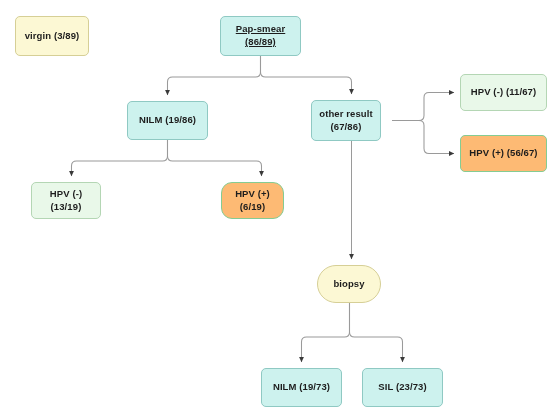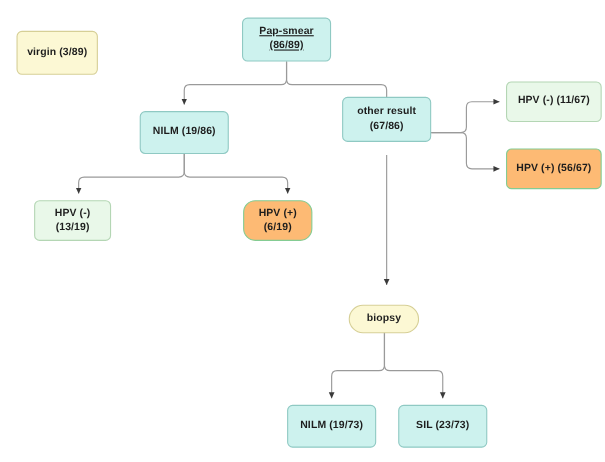--- a/index.html
+++ b/index.html
@@ -46,21 +46,20 @@
     white-space: pre-line;
     padding: 2px 4px;
   }
   .node.cyan {
     background: #cdf2ee;
     border-color: #8fc9c3;
   }
   .node.yellow {
     background: #fcf8d4;
     border-color: #d6cf96;
-    margin-top: 12px;
   }
   .node.green-light {
     background: #e9f8e9;
     border-color: #b4d6b4;
   }
   .node.green {
     background: #fdba74;
     border-color: #84cc93;
   }
   .node.stadium {
@@ -97,23 +96,23 @@
       <path d="M349.5,299 L349.5,332 Q349.5,337 344.5,337 L306.5,337 Q301.5,337 301.5,342 L301.5,362" marker-end="url(#arrow)"></path>
 
       <path d="M349.5,299 L349.5,332 Q349.5,337 354.5,337 L397.5,337 Q402.5,337 402.5,342 L402.5,362" marker-end="url(#arrow)"></path>
     </g>
   </svg>
 
   <div class="node yellow" style="left:15px;  top:16px;  width:74px; height:40px;">virgin (3/89)</div>
   <div class="node cyan" style="left:220px; top:16px;  width:81px; height:40px;text-decoration:underline;">Pap-smear
 (86/89)</div>
   <div class="node cyan" style="left:127px; top:101px; width:81px; height:39px;">NILM (19/86)</div>
-  <div class="node cyan" style="left:311px; top:88px; width:81px; height:41px;">other result
+  <div class="node cyan" style="left:311px; top:100px; width:70px; height:41px;">other result
 (67/86)</div>
   <div class="node green-light" style="left:460px; top:74px;  width:87px; height:37px;">HPV (-) (11/67)</div>
   <div class="node green" style="left:460px; top:135px; width:87px; height:37px;">HPV (+) (56/67)</div>
   <div class="node green-light" style="left:31px;  top:182px; width:70px; height:37px;">HPV (-) (13/19)</div>
   <div class="node green" style="left:221px; top:182px; width:63px; height:37px;border-radius:11px;">HPV (+) (6/19)</div>
-  <div class="node yellow stadium" style="left:317px; top:265px; width:64px; height:26px;text-align:center;">biopsy</div>
+  <div class="node yellow stadium" style="left:317px; top:265px; width:64px; height:38px;text-align:center;">biopsy</div>
   <div class="node cyan" style="left:261px; top:368px; width:81px; height:39px;">NILM (19/73)</div>
   <div class="node cyan" style="left:362px; top:368px; width:81px; height:39px;">SIL (23/73)</div>
 
 </div>
 
 </body></html>

